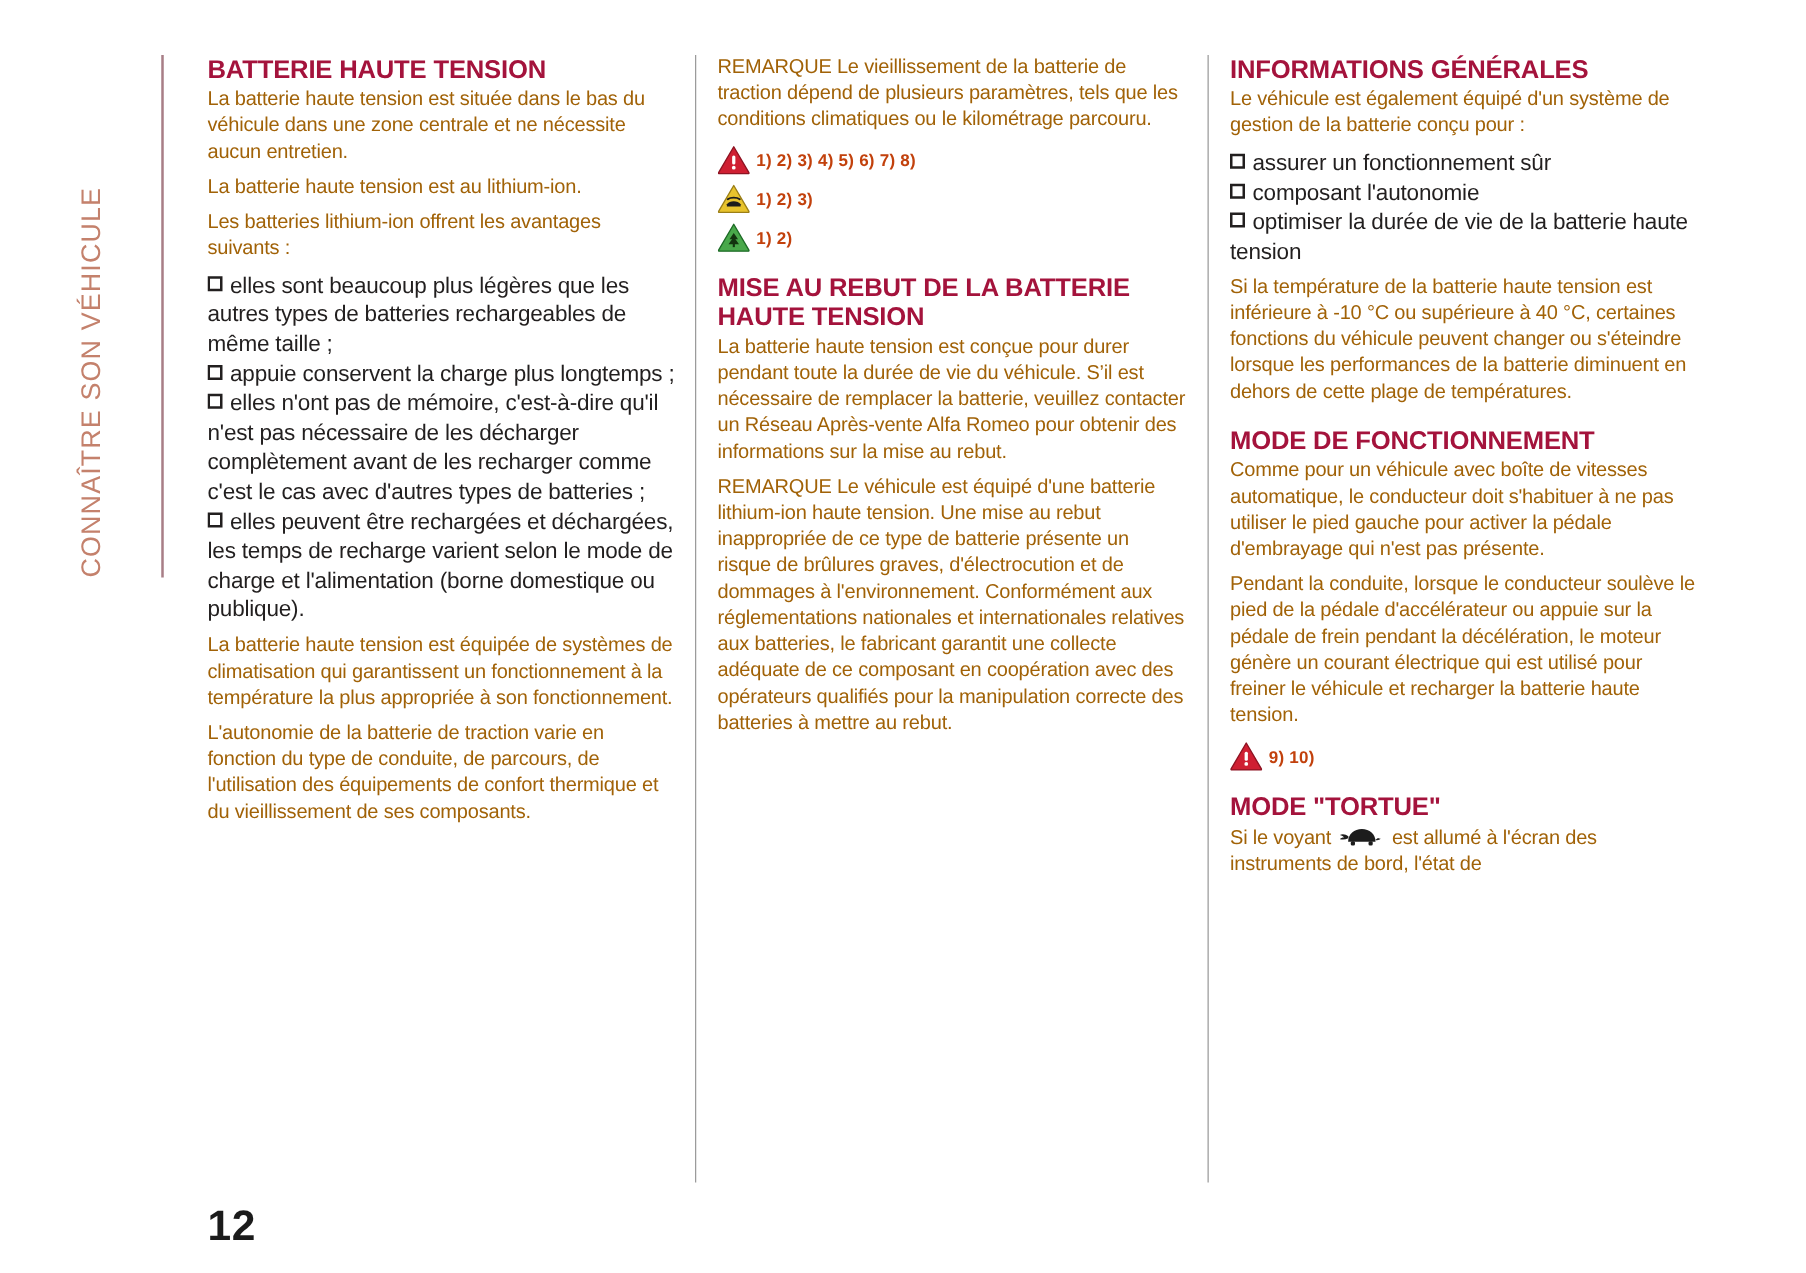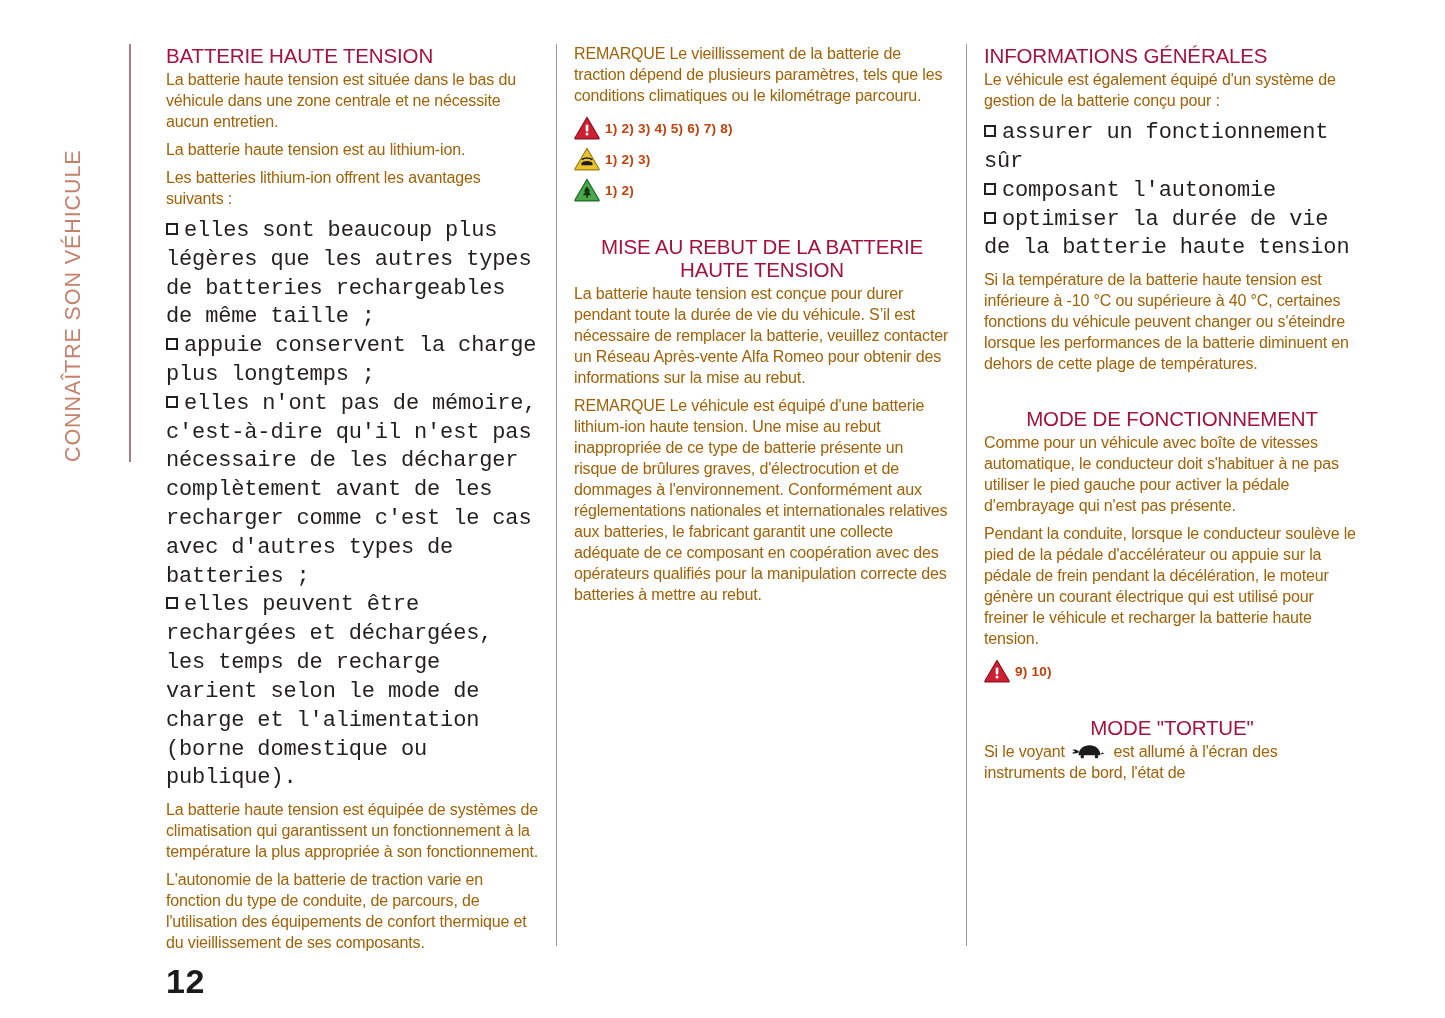--- a/index.html
+++ b/index.html
@@ -79,46 +79,46 @@
     height: 902px;
     background: #9b9b9b;
   }
   .div-1 { left: 556px; }
   .div-2 { left: 966px; }
 
   
   h2.sec-head {
     font-family: "Liberation Sans", sans-serif;
     font-size: 20.5px;
-    font-weight: normal;
+    font-weight: bold;
     color: #a4133c;
     letter-spacing: -0.15px;
     margin: 0 0 3px 0;
     line-height: 1.13;
     text-transform: uppercase;
   }
-  h2.sec-head.spaced { margin-top: 32px; text-align: center; }
+  h2.sec-head.spaced { margin-top: 16px; }
 
   p.body {
     font-family: "Liberation Sans", sans-serif;
     font-size: 16px;
     line-height: 1.31;
     margin: 0 0 7px 0;
     color: #a16207;
     letter-spacing: -0.15px;
   }
 
   ul.bullets {
     list-style: none;
     margin: 0 0 7px 0;
     padding: 0;
   }
   ul.bullets li {
-    font-family: Liberation Mono, monospace;
-    font-size: 22px;
+    font-family: Liberation Sans, sans-serif;
+    font-size: 18px;
     line-height: 1.31;
     color: #221f1f;
     letter-spacing: -0.15px;
     margin: 0;
     padding: 0;
     text-indent: 0;
   }
   .bullet-sq {
     display: inline-block;
     width: 12px;

